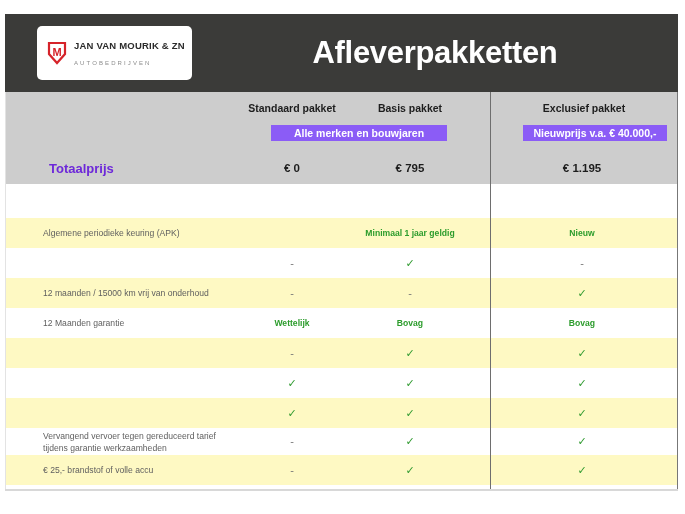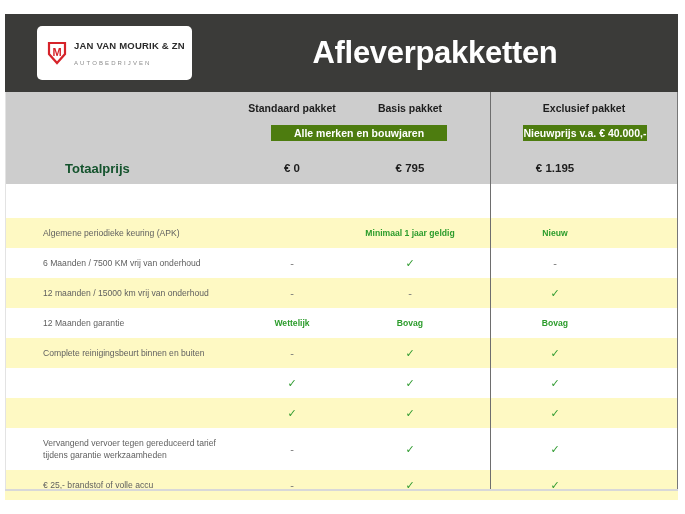--- a/index.html
+++ b/index.html
@@ -59,63 +59,63 @@
   .pkg-label{
     position:absolute;top:0;text-align:center;
     font-size:10.5px;font-weight:bold;color:#1d1d1d;white-space:nowrap;
   }
   .pkg-std{left:232px;width:110px;}
   .pkg-bas{left:350px;width:110px;}
   .pkg-exc{left:485px;width:188px;}
 
   .badge{
     position:absolute;
-    background:#4d7c0f;color:#ffffff;
+    background:#8b5cf6;color:#ffffff;
     font-size:10.5px;font-weight:bold;
     display:flex;align-items:center;justify-content:center;
     white-space:nowrap;
   }
   .badge-left{left:266px;top:33px;width:176px;height:16px;}
-  .badge-right{left:518px;top:33px;width:124px;height:16px;}
+  .badge-right{left:518px;top:33px;width:144px;height:16px;}
 
   .total-row{
     position:absolute;left:0;top:60px;width:673px;height:32px;
     display:flex;align-items:center;
   }
   .total-label{
     position:absolute;left:44px;top:0;height:32px;
     display:flex;align-items:center;
-    font-size:13px;font-weight:bold;color:#14532d;margin-left:16px;
+    font-size:13px;font-weight:bold;color:#6d28d9;
   }
   .total-val{
     position:absolute;top:0;height:32px;
     display:flex;align-items:center;justify-content:center;
     font-size:11.5px;font-weight:bold;color:#1d1d1d;
   }
   .col-std{left:232px;width:110px;}
   .col-bas{left:350px;width:110px;}
-  .col-exc{left:456px;width:188px;}
+  .col-exc{left:483px;width:188px;}
 
   
   .spacer{
     position:absolute;left:0;top:170px;width:673px;height:34px;
     background:#ffffff;
   }
 
   
   .table{
     position:absolute;left:0;top:204px;width:673px;
   }
   .row{
     position:relative;width:673px;height:30px;
     display:flex;align-items:center;
     background:#ffffff;
   }
   .row.alt{background:#fef9c3;}
-  .row.tall{height:42px;border-radius:6px;}
+  .row.tall{height:27px;border-radius:6px;}
   .cell-label{
     position:absolute;left:38px;top:0;bottom:0;width:190px;
     display:flex;align-items:center;
     font-size:8.6px;color:#5f5f5f;line-height:12px;
   }
   .cell-val{
     position:absolute;top:0;bottom:0;
     display:flex;align-items:center;justify-content:center;
     font-size:8.6px;font-weight:bold;color:#2c9c2c;
     text-align:center;line-height:11px;
@@ -178,39 +178,37 @@
 
   <div class="spacer"></div>
 
   <div class="table" id="feature-table">
       <div class="row alt">
         <div class="cell-label">Algemene periodieke keuring (APK)</div>
         <div class="cell-val col-bas">Minimaal 1 jaar geldig</div>
         <div class="cell-val col-exc">Nieuw</div>
       </div>
       <div class="row">
-        <div class="cell-label">6 Maanden / 7500 KM vrij van onderhoud</div>
         <div class="cell-val col-std dash">-</div>
         <div class="cell-val col-bas tick">✓</div>
         <div class="cell-val col-exc dash">-</div>
       </div>
       <div class="row alt">
         <div class="cell-label">12 maanden / 15000 km vrij van onderhoud</div>
         <div class="cell-val col-std dash">-</div>
         <div class="cell-val col-bas dash">-</div>
         <div class="cell-val col-exc tick">✓</div>
       </div>
       <div class="row">
         <div class="cell-label">12 Maanden  garantie</div>
         <div class="cell-val col-std">Wettelijk</div>
         <div class="cell-val col-bas">Bovag</div>
         <div class="cell-val col-exc">Bovag</div>
       </div>
       <div class="row alt">
-        <div class="cell-label">Complete reinigingsbeurt binnen en buiten</div>
         <div class="cell-val col-std dash">-</div>
         <div class="cell-val col-bas tick">✓</div>
         <div class="cell-val col-exc tick">✓</div>
       </div>
       <div class="row">
         <div class="cell-val col-std tick">✓</div>
         <div class="cell-val col-bas tick">✓</div>
         <div class="cell-val col-exc tick">✓</div>
       </div>
       <div class="row alt">

